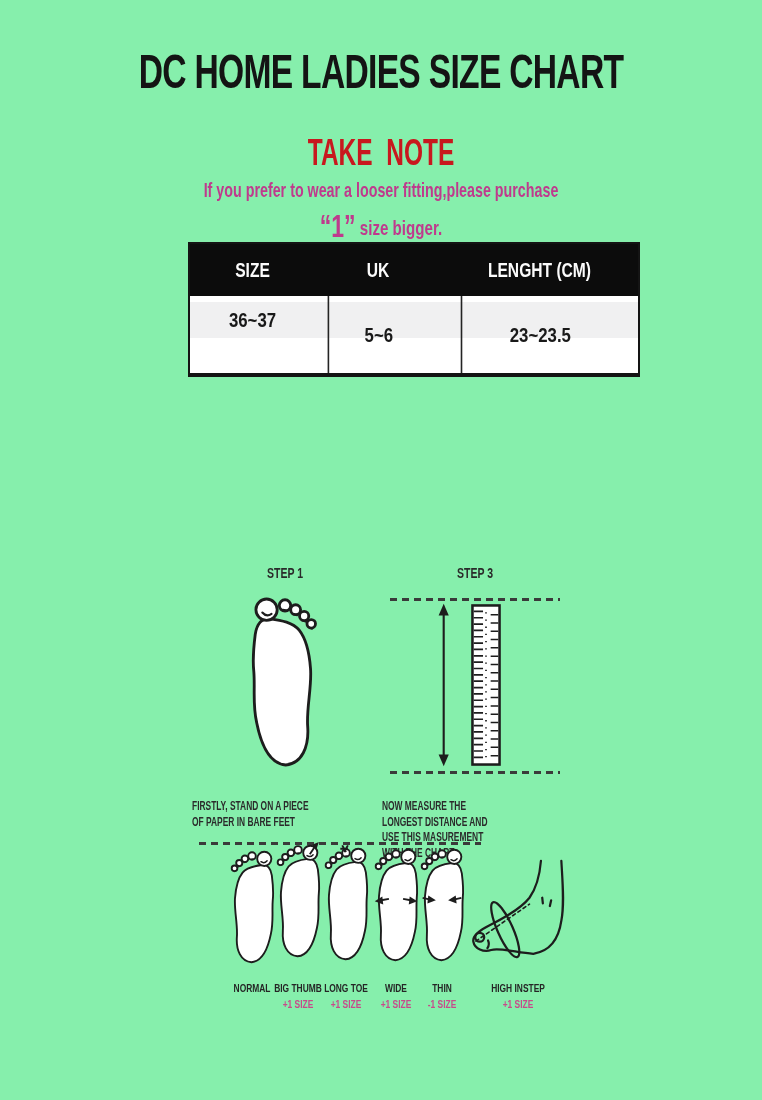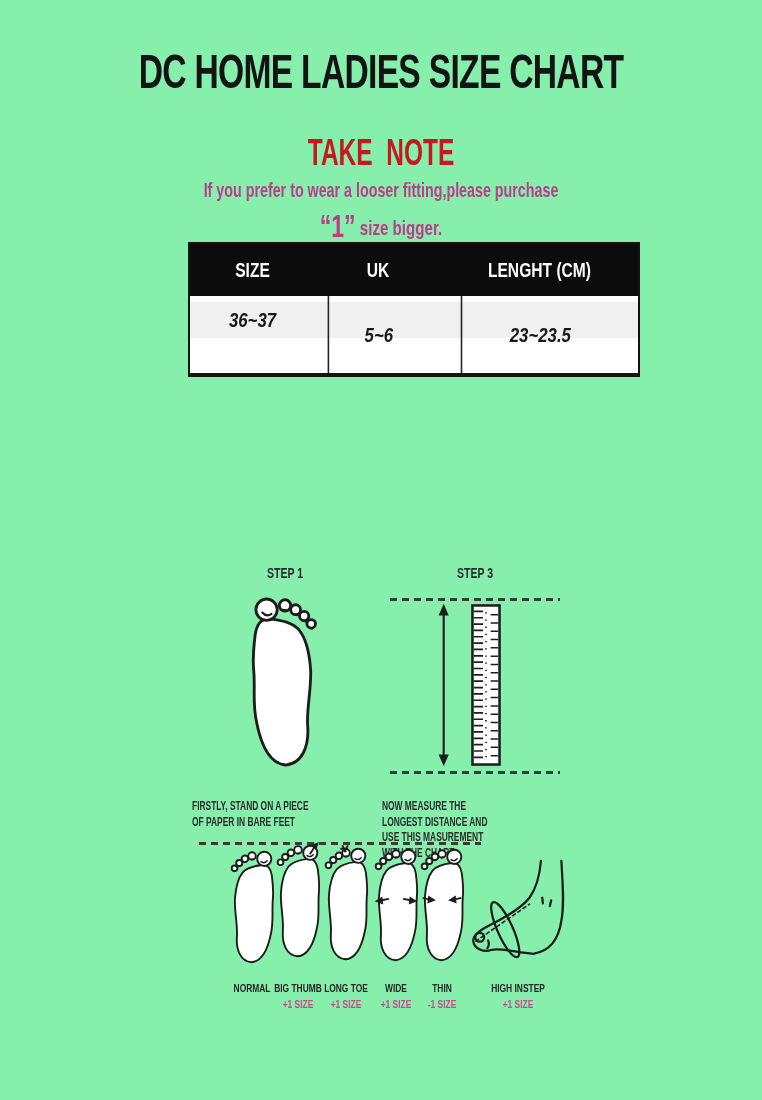--- a/index.html
+++ b/index.html
@@ -23,21 +23,21 @@
   .note-line2 .rest{font-size:21px;font-weight:700;}
 
   
   .table{position:absolute;left:188px;top:242px;width:452px;
          border:2px solid #141414;border-bottom-width:4px;box-sizing:border-box;}
   .thead{display:grid;grid-template-columns:125px 126px 1fr;height:52px;background:#0c0c0c;}
   .th{display:flex;align-items:center;justify-content:center;color:#fbfbfb;
       font-size:20px;font-weight:700;transform:scaleX(.78);transform-origin:50% 50%;white-space:nowrap;}
   .trow{position:relative;height:77px;background:#ffffff;}
   .trow::before{content:"";position:absolute;left:0;right:0;top:6px;height:36px;background:#f0f0f1;}
-  .tcells{position:relative;display:grid;grid-template-columns:125px 126px 1fr;height:100%;z-index:1;font-style:italic;}
+  .tcells{position:relative;display:grid;grid-template-columns:125px 126px 1fr;height:100%;z-index:1;}
   .td{display:flex;align-items:center;justify-content:center;height:48px;
       font-size:21px;font-weight:700;color:#191919;
       transform:scaleX(.8);transform-origin:50% 50%;white-space:nowrap;}
   .tcells .td:nth-child(2),.tcells .td:nth-child(3){border-left:2px solid #242424;height:77px;}
 
   
   .steps{position:absolute;left:190px;top:563px;width:380px;height:300px;
          display:grid;grid-template-columns:1fr 1fr;}
   .step-col{position:relative;}
   .step-label{position:absolute;top:2px;left:0;width:100%;text-align:center;

